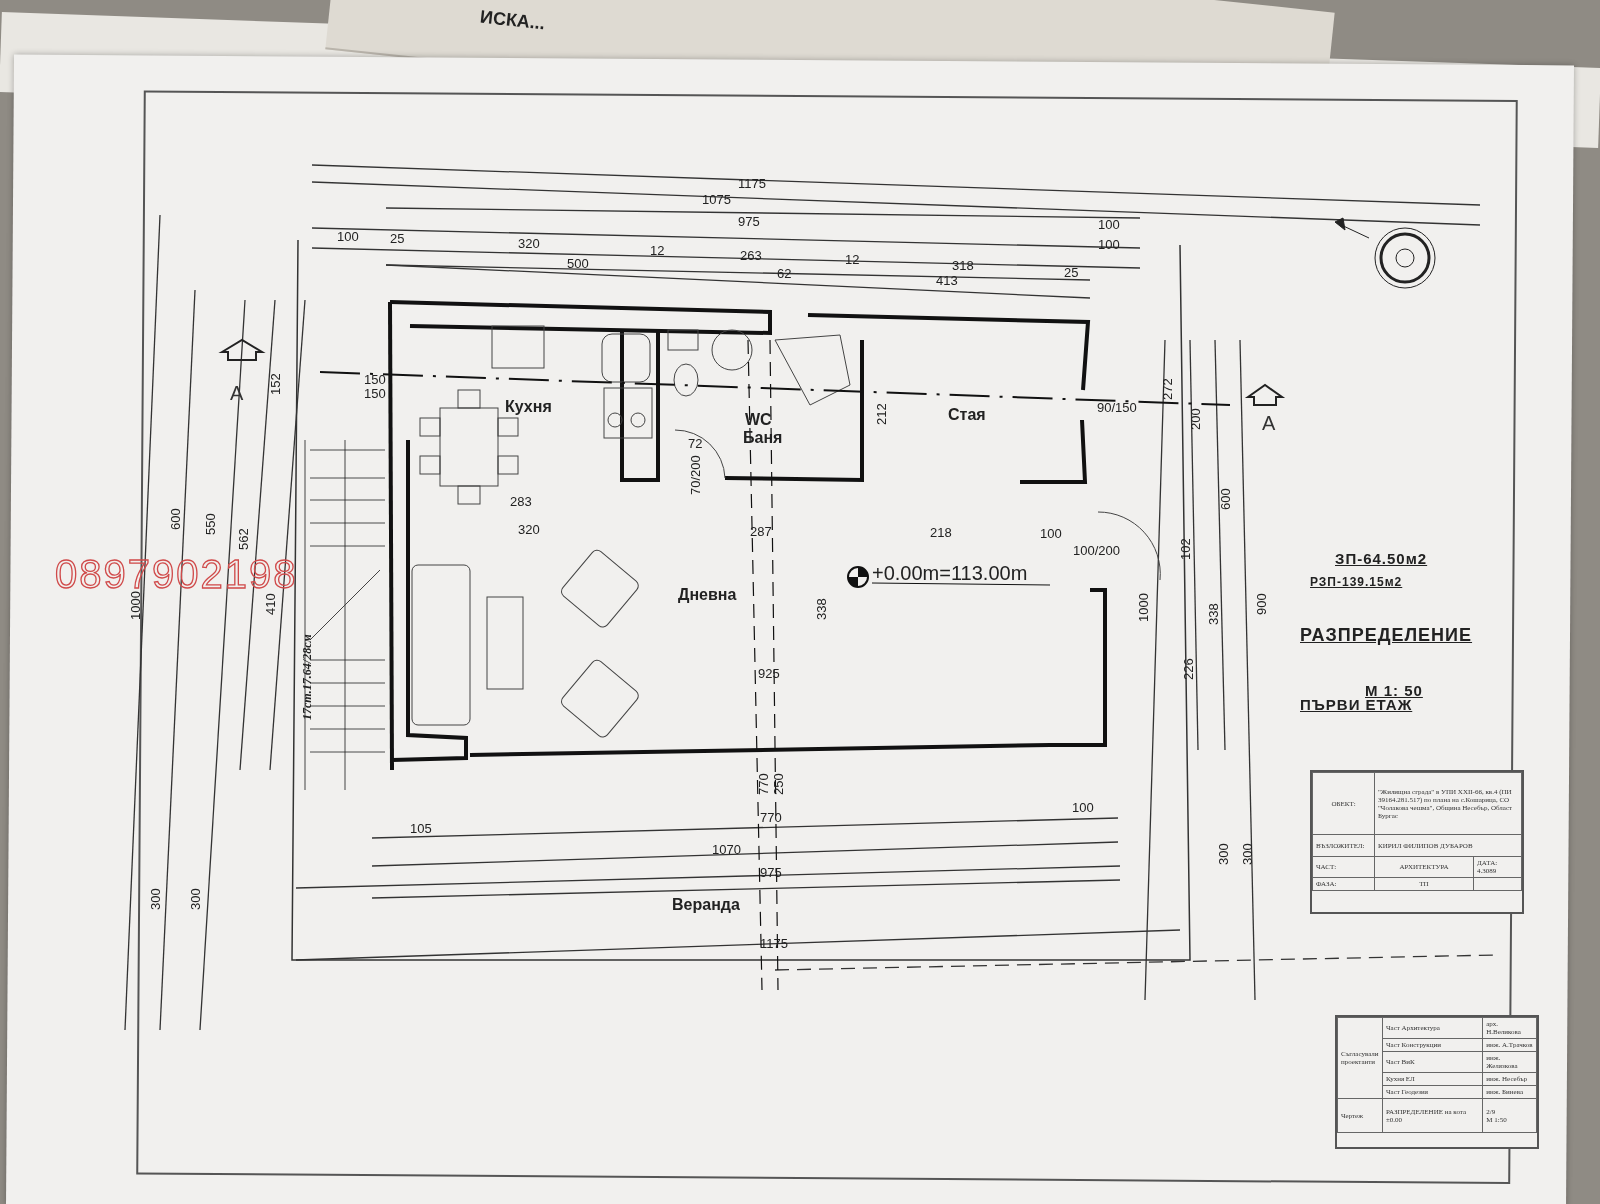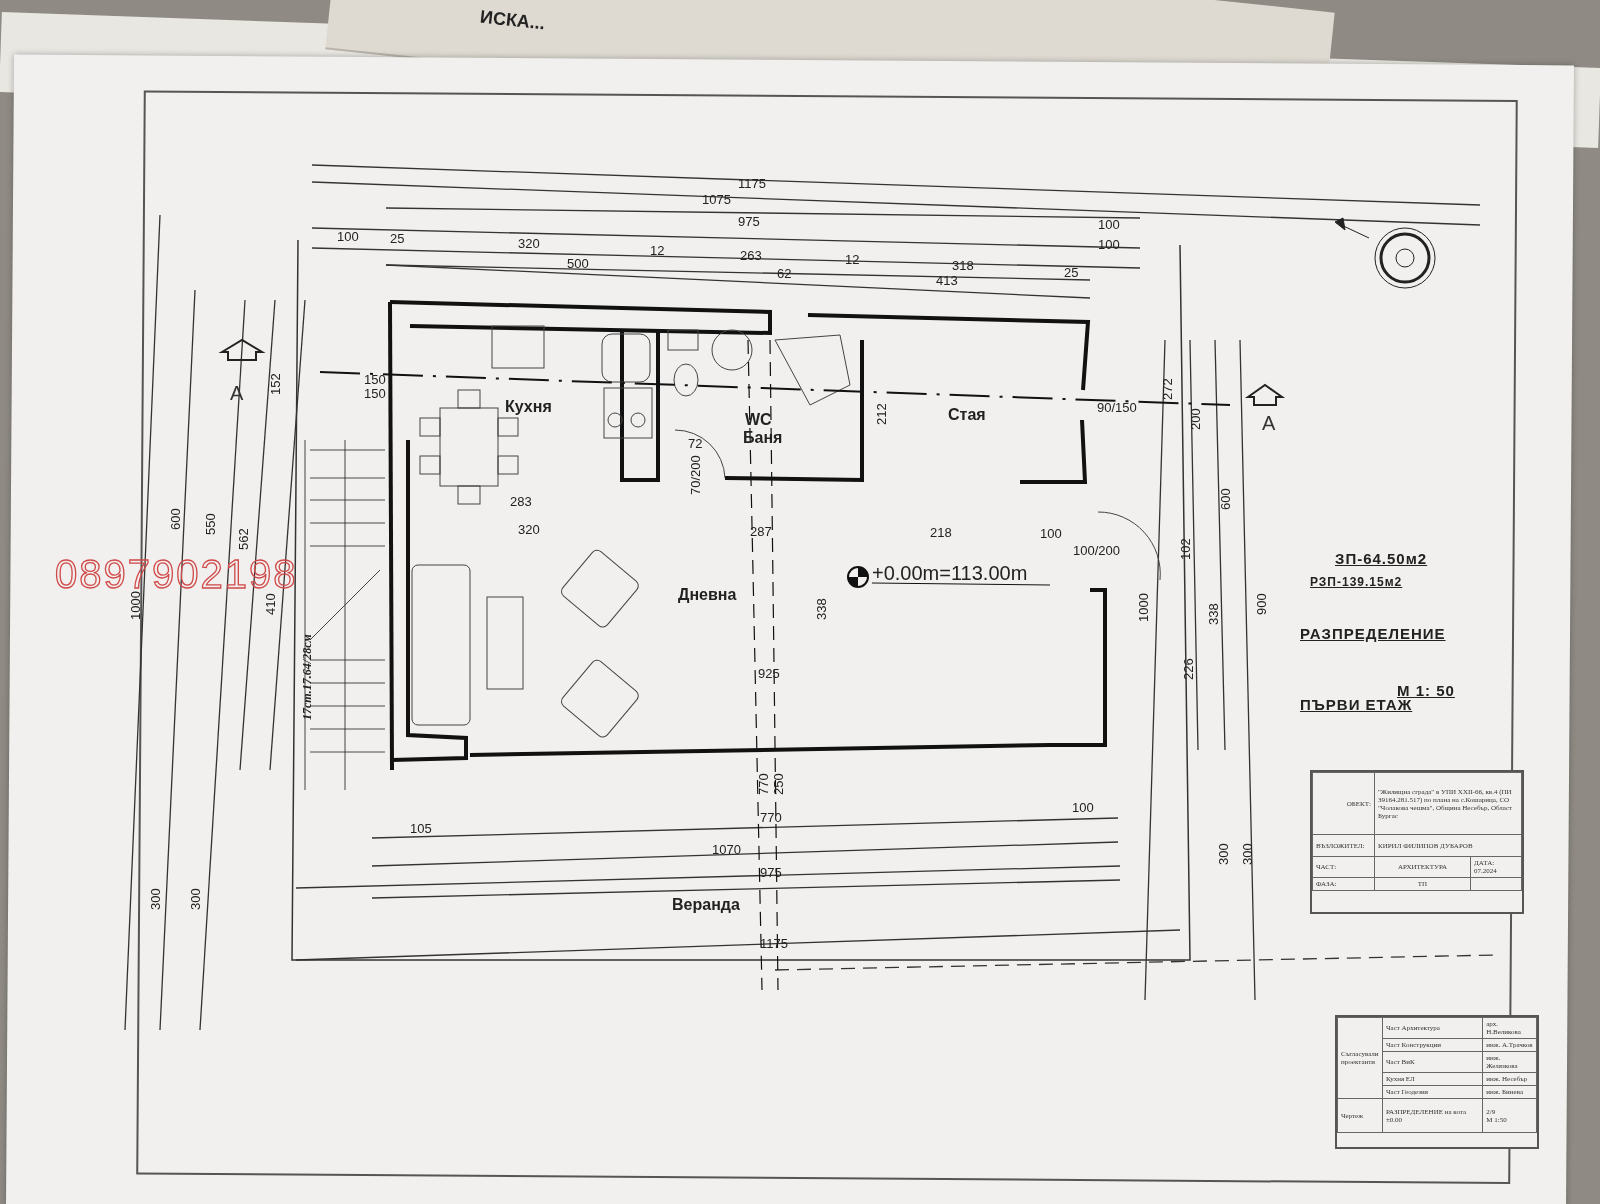--- a/index.html
+++ b/index.html
@@ -10,23 +10,23 @@
   .sheet{position:absolute;left:10px;top:60px;width:1560px;height:1150px;background:#f1f0ee;box-shadow:0 0 6px rgba(0,0,0,.3);transform:rotate(0.4deg);}
   .frame{position:absolute;left:130px;top:35px;width:1370px;height:1080px;border:2px solid #555;}
   svg.plan{position:absolute;left:0;top:0;}
   .dim{font-family:"Liberation Sans",sans-serif;font-size:13px;fill:#222;}
   .room{font-family:"Liberation Sans",sans-serif;font-size:16px;font-weight:bold;fill:#222;}
   .level{font-family:"Liberation Sans",sans-serif;font-size:20px;fill:#222;}
   .info{position:absolute;color:#222;font-weight:bold;letter-spacing:1px;}
   .info span{display:block;text-decoration:underline;}
   .area1{left:1335px;top:550px;font-size:15px;text-align:center;}
   .area2{left:1310px;top:575px;font-size:12px;}
-  .title1{left:1300px;top:625px;font-size:15px;}
+  .title1{left:1300px;top:625px;font-size:18px;}
   .title2{left:1300px;top:652px;font-size:15px;margin-top:44px;}
-  .scale{left:1365px;top:682px;font-size:15px;margin-left:32px;}
+  .scale{left:1365px;top:682px;font-size:15px;}
   .watermark{position:absolute;left:55px;top:552px;font-size:40px;color:transparent;-webkit-text-stroke:1.3px #d04a4a;letter-spacing:2px;font-family:"Liberation Sans",sans-serif;}
   .stamp{position:absolute;left:1310px;top:770px;width:210px;height:140px;border:2px solid #555;background:#f1f0ee;}
   .stamp table,.stamp2 table{border-collapse:collapse;width:100%;font-family:"Liberation Serif",serif;font-size:7px;color:#333;}
   .stamp td,.stamp2 td{border:1px solid #666;padding:2px 3px;vertical-align:middle;}
   .stamp2{position:absolute;left:1335px;top:1015px;width:200px;height:130px;border:2px solid #555;background:#f1f0ee;}
   .stair-note{position:absolute;left:300px;top:720px;font-size:12px;font-style:italic;font-weight:bold;transform:rotate(-90deg);transform-origin:left top;color:#222;font-family:"Liberation Serif",serif;}
 </style>
 </head>
 <body>
 
@@ -240,31 +240,31 @@
     <span>ПЪРВИ ЕТАЖ</span>
   </div>
 <div class="info scale">
     <span>М 1: 50</span>
   </div>
 
 <div class="stamp">
   <table>
     <tbody>
         <tr style="height:62px">
-      <td style="width:55px;text-align:right">ОБЕКТ:</td>
+      <td style="width:55px;text-align:center">ОБЕКТ:</td>
       <td colspan="2">"Жилищна сграда" в УПИ XXII-66, кв.4 (ПИ 39164.281.517) по плана на с.Кошарица, СО "Чолакова чешма", Община Несебър, Област Бургас</td>
     </tr>
     <tr style="height:22px">
       <td>ВЪЗЛОЖИТЕЛ:</td>
       <td colspan="2" style="font-weight:normal">КИРИЛ ФИЛИПОВ ДУБАРОВ</td>
     </tr>
     <tr>
       <td>ЧАСТ:</td>
       <td style="text-align:center">АРХИТЕКТУРА</td>
-      <td><span>ДАТА:</span><br><span>07.2024</span></td>
+      <td><span>ДАТА:</span><br><span>4.3089</span></td>
     </tr>
     <tr>
       <td>ФАЗА:</td>
       <td style="text-align:center">ТП</td>
       <td></td>
     </tr>
   </tbody>
     </table>
 </div>
 

